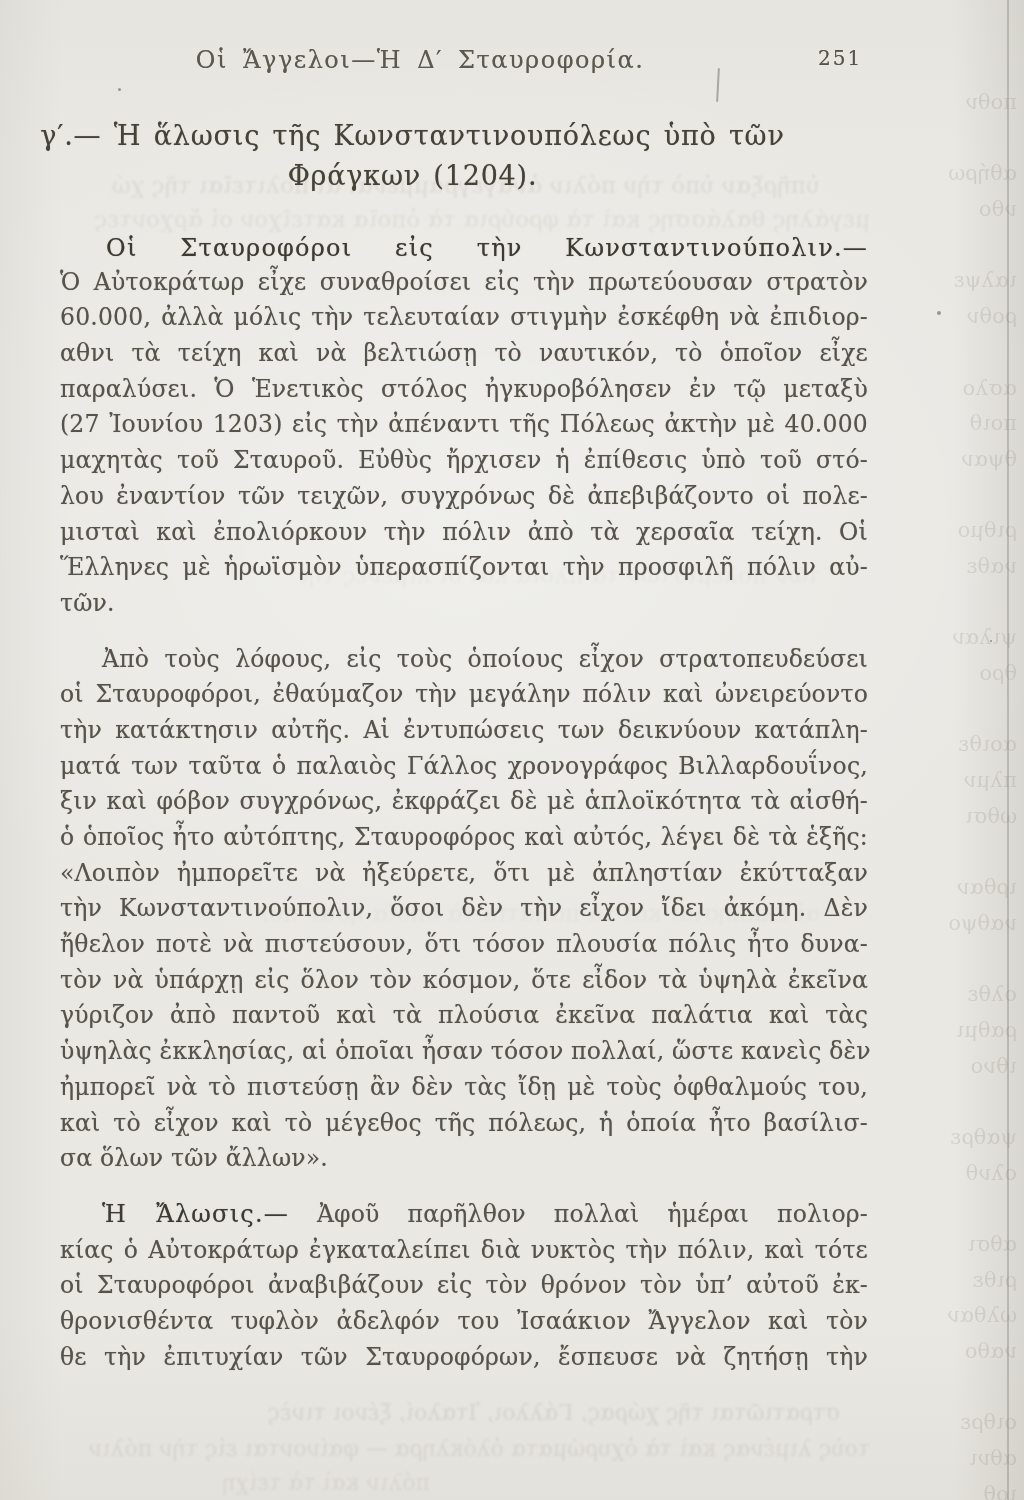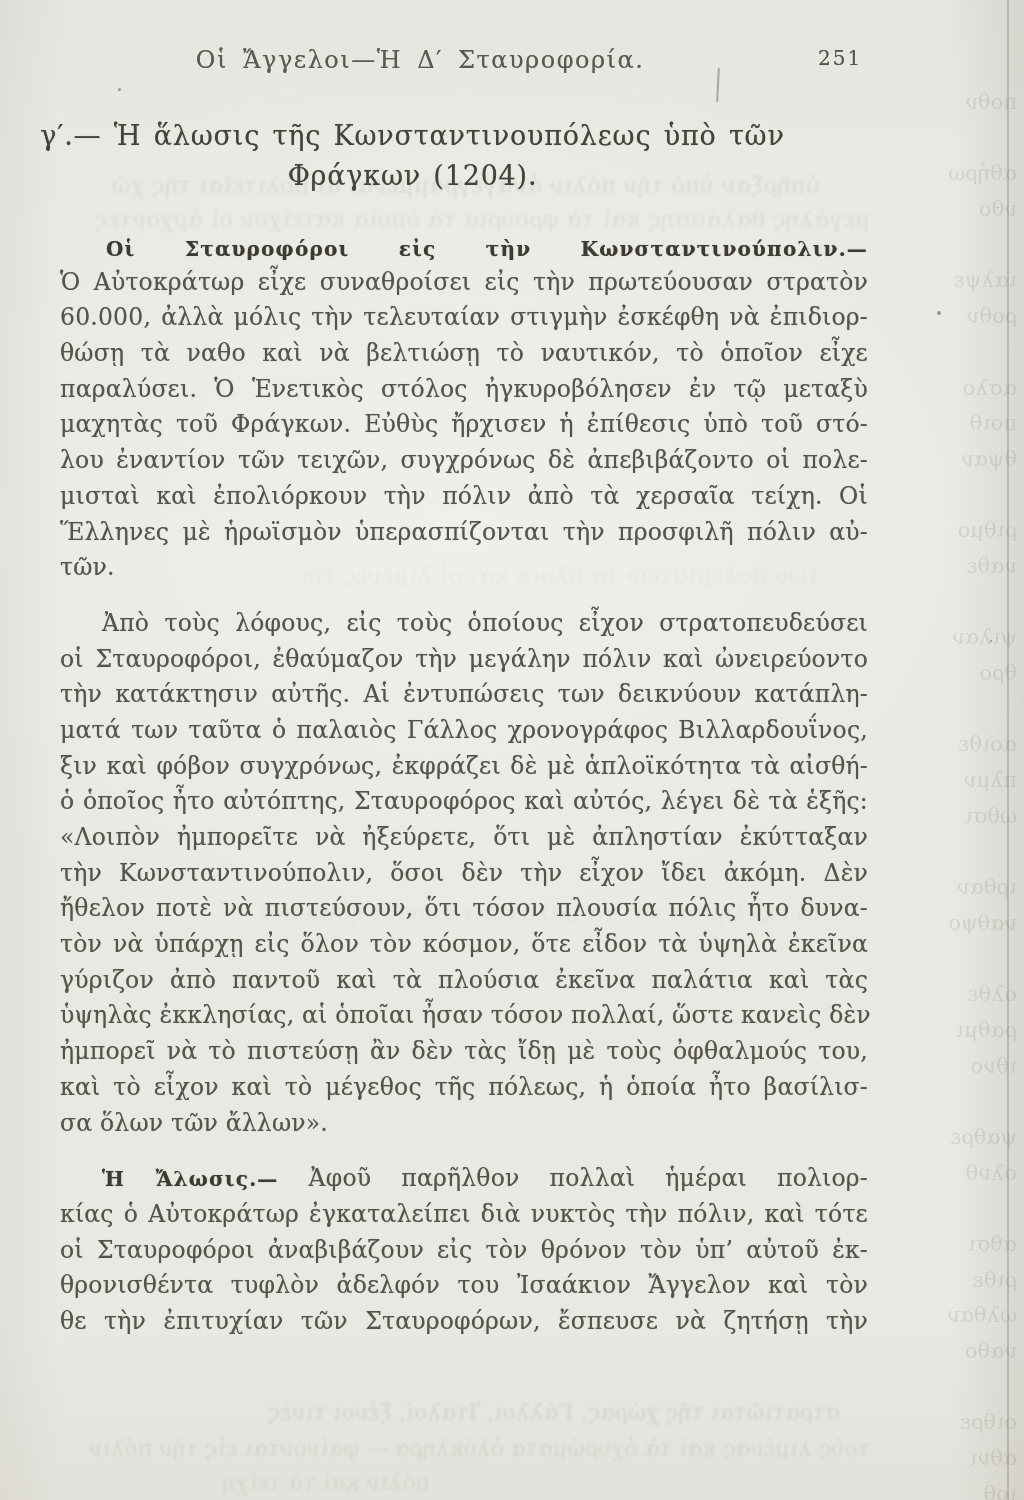--- a/index.html
+++ b/index.html
@@ -54,21 +54,21 @@
     padding-left:46px;
     font-weight:bold;
     font-size:26px;
     letter-spacing:1.8px;
     color:#3d3a32;
     text-shadow:0 0 0.8px rgba(61,58,50,0.6);
   }
   .line.indent{padding-left:42px;margin-top:20px;}
   .line.end{text-align-last:left;}
   .runin{
-    font-weight:bold;font-size:20px;letter-spacing:1.2px;color:#3d3a32;
+    font-weight:normal;font-size:24px;letter-spacing:1.2px;color:#3d3a32;
     text-shadow:0 0 0.8px rgba(61,58,50,0.6);
   }
   
   .bleed-strip{
     position:absolute;left:852px;top:90px;width:165px;
     transform:scaleX(-1);
     color:#6e685a;opacity:0.16;
     filter:blur(0.7px);
     pointer-events:none;
   }
@@ -163,23 +163,24 @@
 
   <div class="section-title">
     <div>γ′.— Ἡ ἅλωσις τῆς Κωνσταντινουπόλεως ὑπὸ τῶν</div>
     <div>Φράγκων (1204).</div>
   </div>
 
   <div class="body-text">
       <div class="line heading"><span class="runin">Οἱ Σταυροφόροι εἰς τὴν Κωνσταντινούπολιν.—</span></div>
       <div class="line"><span>Ὁ Αὐτοκράτωρ εἶχε συναθροίσει εἰς τὴν πρωτεύουσαν στρατὸν</span></div>
       <div class="line"><span>60.000, ἀλλὰ μόλις τὴν τελευταίαν στιγμὴν ἐσκέφθη νὰ ἐπιδιορ-</span></div>
-      <div class="line"><span>θώσῃ τὰ ναθο καὶ νὰ βελτιώσῃ τὸ ναυτικόν, τὸ ὁποῖον εἶχε</span></div>
+      <div class="line"><span>αθνι τὰ τείχη καὶ νὰ βελτιώσῃ τὸ ναυτικόν, τὸ ὁποῖον εἶχε</span></div>
       <div class="line"><span>παραλύσει. Ὁ Ἑνετικὸς στόλος ἠγκυροβόλησεν ἐν τῷ μεταξὺ</span></div>
-      <div class="line"><span>μαχητὰς τοῦ Φράγκων. Εὐθὺς ἤρχισεν ἡ ἐπίθεσις ὑπὸ τοῦ στό-</span></div>
+      <div class="line"><span>(27 Ἰουνίου 1203) εἰς τὴν ἀπέναντι τῆς Πόλεως ἀκτὴν μὲ 40.000</span></div>
+      <div class="line"><span>μαχητὰς τοῦ Σταυροῦ. Εὐθὺς ἤρχισεν ἡ ἐπίθεσις ὑπὸ τοῦ στό-</span></div>
       <div class="line"><span>λου ἐναντίον τῶν τειχῶν, συγχρόνως δὲ ἀπεβιβάζοντο οἱ πολε-</span></div>
       <div class="line"><span>μισταὶ καὶ ἐπολιόρκουν τὴν πόλιν ἀπὸ τὰ χερσαῖα τείχη. Οἱ</span></div>
       <div class="line"><span>Ἕλληνες μὲ ἡρωϊσμὸν ὑπερασπίζονται τὴν προσφιλῆ πόλιν αὐ-</span></div>
       <div class="line end"><span>τῶν.</span></div>
       <div class="line indent"><span>Ἀπὸ τοὺς λόφους, εἰς τοὺς ὁποίους εἶχον στρατοπευδεύσει</span></div>
       <div class="line"><span>οἱ Σταυροφόροι, ἐθαύμαζον τὴν μεγάλην πόλιν καὶ ὠνειρεύοντο</span></div>
       <div class="line"><span>τὴν κατάκτησιν αὐτῆς. Αἱ ἐντυπώσεις των δεικνύουν κατάπλη-</span></div>
       <div class="line"><span>ματά των ταῦτα ὁ παλαιὸς Γάλλος χρονογράφος Βιλλαρδουΐνος,</span></div>
       <div class="line"><span>ξιν καὶ φόβον συγχρόνως, ἐκφράζει δὲ μὲ ἁπλοϊκότητα τὰ αἰσθή-</span></div>
       <div class="line"><span>ὁ ὁποῖος ἦτο αὐτόπτης, Σταυροφόρος καὶ αὐτός, λέγει δὲ τὰ ἑξῆς:</span></div>

